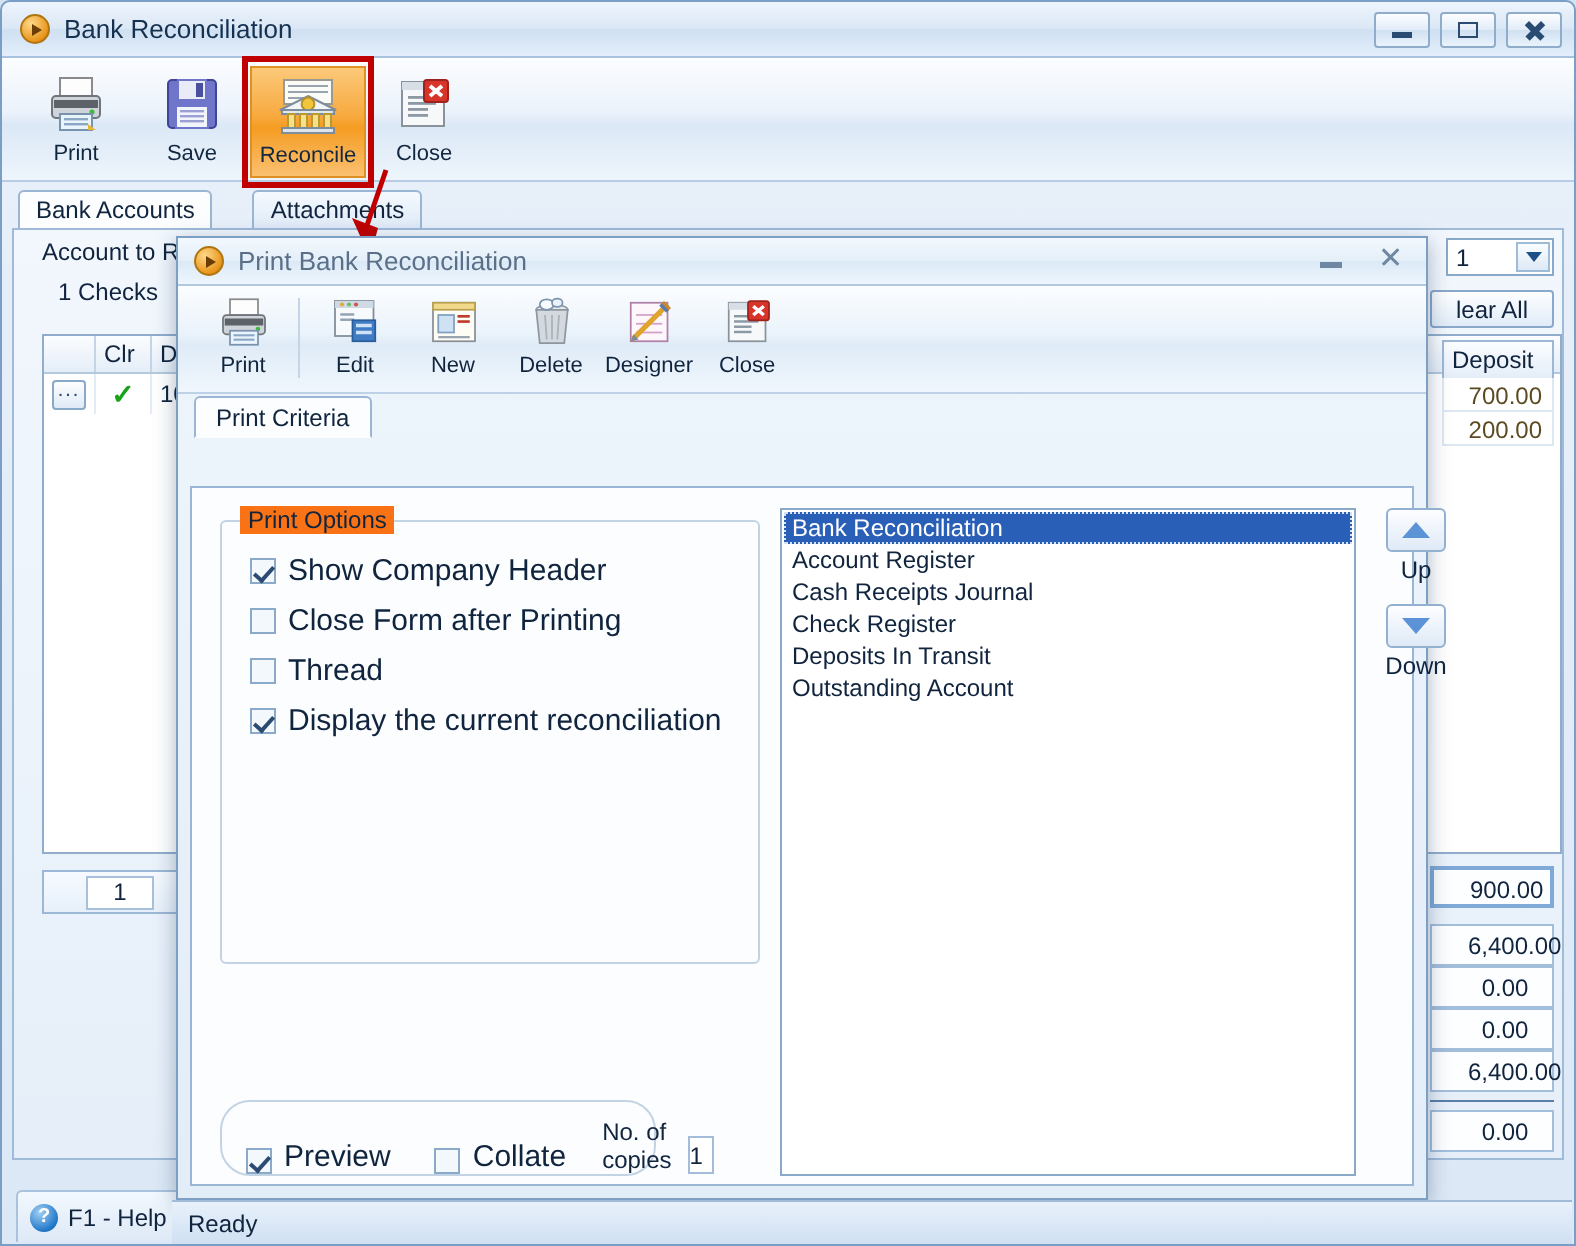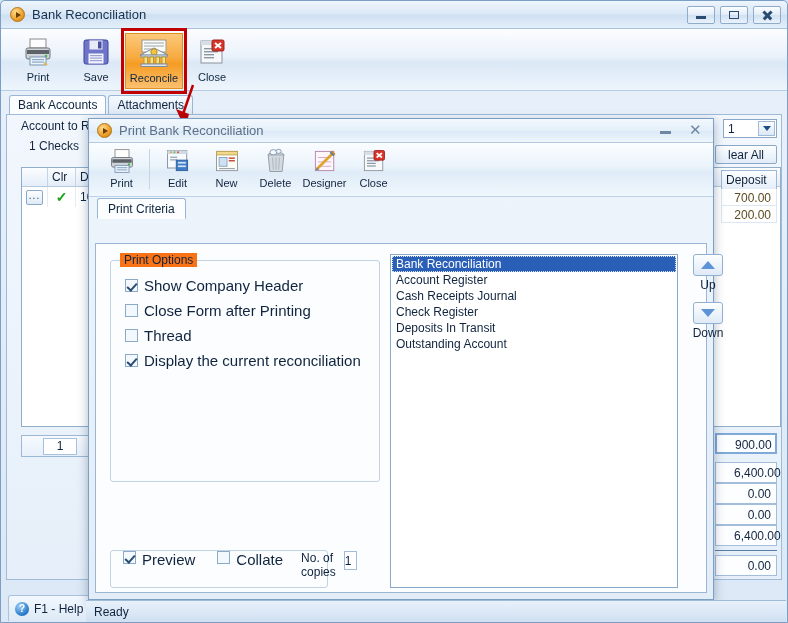--- a/index.html
+++ b/index.html
@@ -89,21 +89,21 @@
   }
 
   
   #main-tabs {
     display: flex; align-items: flex-end; height: 20px;
     padding-left: 8px; margin-top: 3px;
   }
   .mtab {
     height: 19px; padding: 2px 8px 0 8px; font-size: 12px;
     border: 1px solid #9ab6d4; border-bottom: none;
-    border-radius: 3px 3px 0 0; margin-right: 2px;
+    border-radius: 3px 3px 0 0; margin-right: 20px;
     background: linear-gradient(180deg,#f4f9fe,#dfeaf7);
   }
   .mtab.active { background: #fbfdff; }
 
   #main-body {
     position: absolute; left: 5px; top: 113px; right: 5px; bottom: 42px;
     background: linear-gradient(180deg,#f2f7fd,#e6eff9);
     border: 1px solid #9fbbd8;
   }
   .lbl-row { font-size: 12px; padding: 4px 0 0 14px; }
@@ -169,21 +169,21 @@
     background: linear-gradient(180deg,#fbfdff,#e4edf8);
     font-size: 12px; padding: 2px 4px;
   }
   .dep-cell {
     height: 17px; border: 1px solid #dde7f2; border-top: none; background: #fff;
     font-size: 12px; text-align: right; padding: 2px 5px 0 0; color: #5c4a21;
   }
   #totals-area { position: absolute; right: 4px; top: 318px; width: 62px; }
   .tot-box {
     height: 21px; border: 1px solid #a3bedb; background: #fdfeff;
-    text-align: right; padding: 3px 5px 0 18px; font-size: 12px; margin-bottom: 0;
+    text-align: center; padding: 3px 5px 0 18px; font-size: 12px; margin-bottom: 0;
   }
   .tot-hl { border: 2px solid #7fa9d6; font-weight: normal; }
   .tot-gap { margin-top: 8px; }
   .tot-sep { border-top: 1px solid #5a7ea8; margin: 4px 0 4px 0; }
 
   #main-statusbar {
     position: absolute; left: 1px; right: 1px; bottom: 1px; height: 38px;
   }
   #f1-help {
     position: absolute; left: 6px; bottom: 0; width: 92px; height: 26px;
@@ -246,21 +246,21 @@
 
   .groupbox {
     position: absolute; border: 1px solid #c2d3e4; border-radius: 3px;
   }
   .gb-title {
     position: absolute; top: -8px; left: 9px; background: #f97316;
     padding: 0 4px; font-size: 12px;
   }
   #print-options { left: 14px; top: 16px; width: 270px; height: 222px; }
   #bottom-opts  { left: 14px; top: 306px; width: 218px; height: 38px;
-                  display: flex; align-items: flex-start; padding-left: 12px; gap: 0; }
+                  display: flex; align-items: flex-end; padding-left: 12px; gap: 0; border-radius: 15px; }
 
   .cb-row { display: flex; align-items: center; margin: 0 0 8px 14px; }
   .cb {
     width: 13px; height: 13px; border: 1px solid #8ba9c8; background: #f3f8fd;
     margin-right: 6px; position: relative; flex: none;
   }
   .cb.checked::after {
     content: ""; position: absolute; left: 3px; top: 1px;
     width: 4px; height: 8px; border: solid #2b4b72;
     border-width: 0 2px 2px 0; transform: rotate(42deg);

